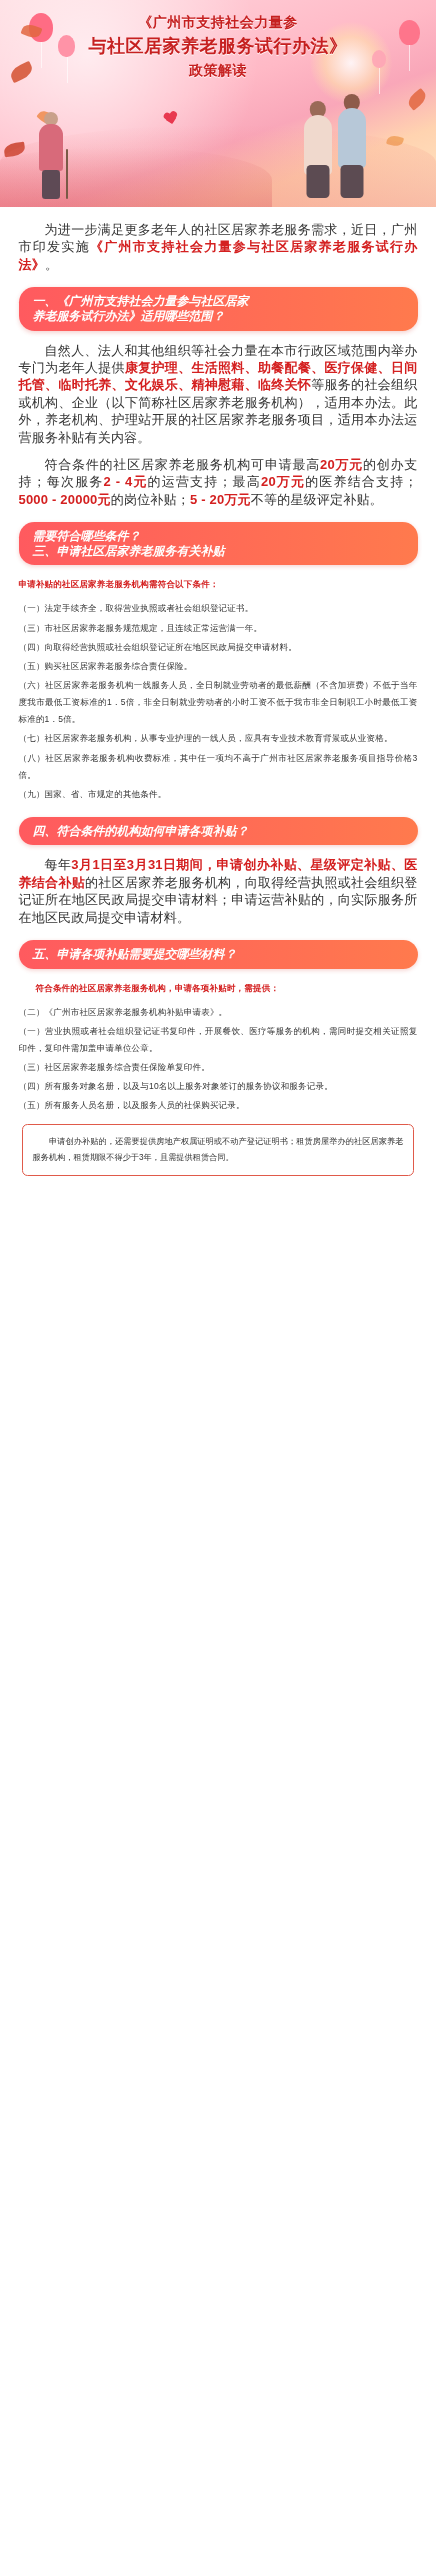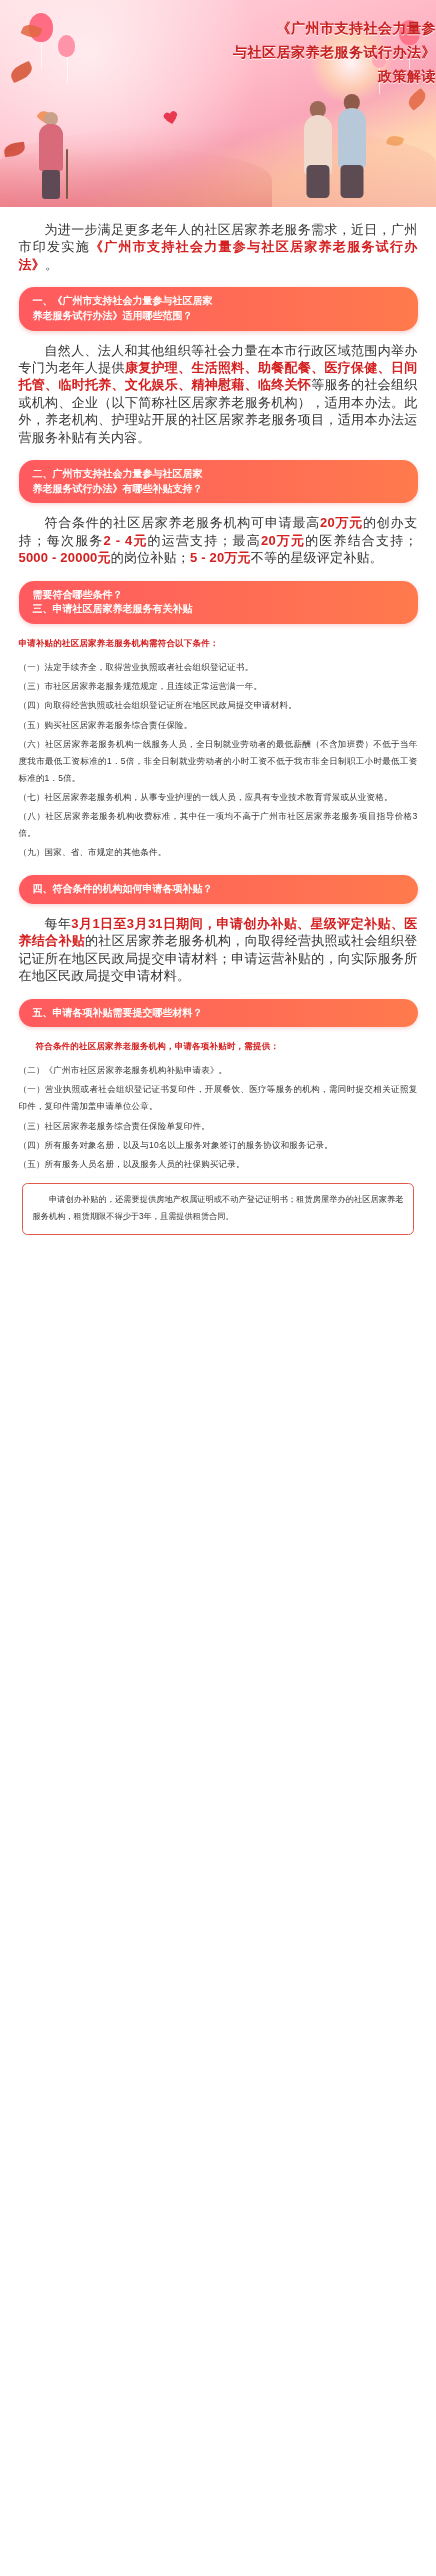--- a/index.html
+++ b/index.html
@@ -128,34 +128,34 @@
   
   .elder { position: absolute; left: 25px; bottom: 7.6px; width: 60px; height: 87px; }
   .elder .head { position:absolute; left: 18.5px; top: 0; width: 14px; height: 14px; border-radius:50%; background:#c9a08a; }
   .elder .body { position:absolute; left: 14px; top: 12px; width: 24px; height: 47px; border-radius: 11px 11px 3.3px 3.3px; background:#d86a7a; }
   .elder .legs { position:absolute; left: 17.4px; bottom: 0; width: 17.4px; height: 29.4px; background:#5e4a55; border-radius:3.3px; }
   .elder .cane { position:absolute; left: 41px; bottom: 0; width: 2.2px; height: 50px; background:#7a5a46; border-radius:1.1px; }
 
   
   .banner-title {
     position: absolute;
-    left: 0; right: 0; top: 16px;
-    text-align: right;
+    left: 0; right: 0; top: 10px;
+    text-align: center;
     z-index: 5;
   }
   .banner-title .line {
     font-size: 14px;
     font-weight: bold;
     color: #c62020;
     letter-spacing: 0.5px;
     line-height: 24px;
     text-shadow: 0 1.1px 0 rgba(255,255,255,.85);
     white-space: nowrap;
   }
-  .banner-title .line.l2 { font-size: 14px; }
+  .banner-title .line.l2 { font-size: 18px; }
   .banner-title .line.l3 { font-size: 14px; }
 
   
   .content {
     padding: 14px 18.5px 5.5px 18.5px;
   }
   p.para {
     font-size: 13px;
     line-height: 17.4px;
     color: #333;
@@ -167,24 +167,25 @@
   .red { color: #d42020; font-weight: bold; }
 
   
   .sec-head {
     position: relative;
     margin: 14px 0 11px 0;
     background: linear-gradient(90deg, #ff5a5f 0%, #ff7a4d 100%);
     border-radius: 15.3px;
     padding: 7px 12px 7px 14px;
     color: #fff;
-    font-size: 10px;
+    font-size: 12px;
     font-weight: bold;
     line-height: 14.7px;
     box-shadow: 0 1.6px 4.4px rgba(214,60,50,0.22);
+    font-style: italic;
   }
   .sec-head .hd-line { display: block; }
 
   .list {
     margin: 0 0 9.8px 0;
     padding: 0;
     list-style: none;
   }
   .list li {
     font-size: 8.5px;
@@ -279,24 +280,20 @@
     </p>
 
     <div class="sec-head">
       <span class="hd-line">一、《广州市支持社会力量参与社区居家</span>
       <span class="hd-line">养老服务试行办法》适用哪些范围？</span>
     </div>
     <p class="para">
       <span>自然人、法人和其他组织等社会力量在本市行政区域范围内举办专门为老年人提供</span><span class="red">康复护理、生活照料、助餐配餐、医疗保健、日间托管、临时托养、文化娱乐、精神慰藉、临终关怀</span><span>等服务的社会组织或机构、企业（以下简称社区居家养老服务机构），适用本办法。此外，养老机构、护理站开展的社区居家养老服务项目，适用本办法运营服务补贴有关内容。</span>
     </p>
 
-    <div class="sec-head">
-      <span class="hd-line">二、广州市支持社会力量参与社区居家</span>
-      <span class="hd-line">养老服务试行办法》有哪些补贴支持？</span>
-    </div>
     <p class="para">
       <span>符合条件的社区居家养老服务机构可申请最高</span><span class="red">20万元</span><span>的创办支持；每次服务</span><span class="red">2 - 4元</span><span>的运营支持；最高</span><span class="red">20万元</span><span>的医养结合支持；</span><span class="red">5000 - 20000元</span><span>的岗位补贴；</span><span class="red">5 - 20万元</span><span>不等的星级评定补贴。</span>
     </p>
 
     <div class="sec-head">
       <span class="hd-line">需要符合哪些条件？</span>
       <span class="hd-line">三、申请社区居家养老服务有关补贴</span>
     </div>
     <p class="lead">申请补贴的社区居家养老服务机构需符合以下条件：</p>
     <ul class="list">

